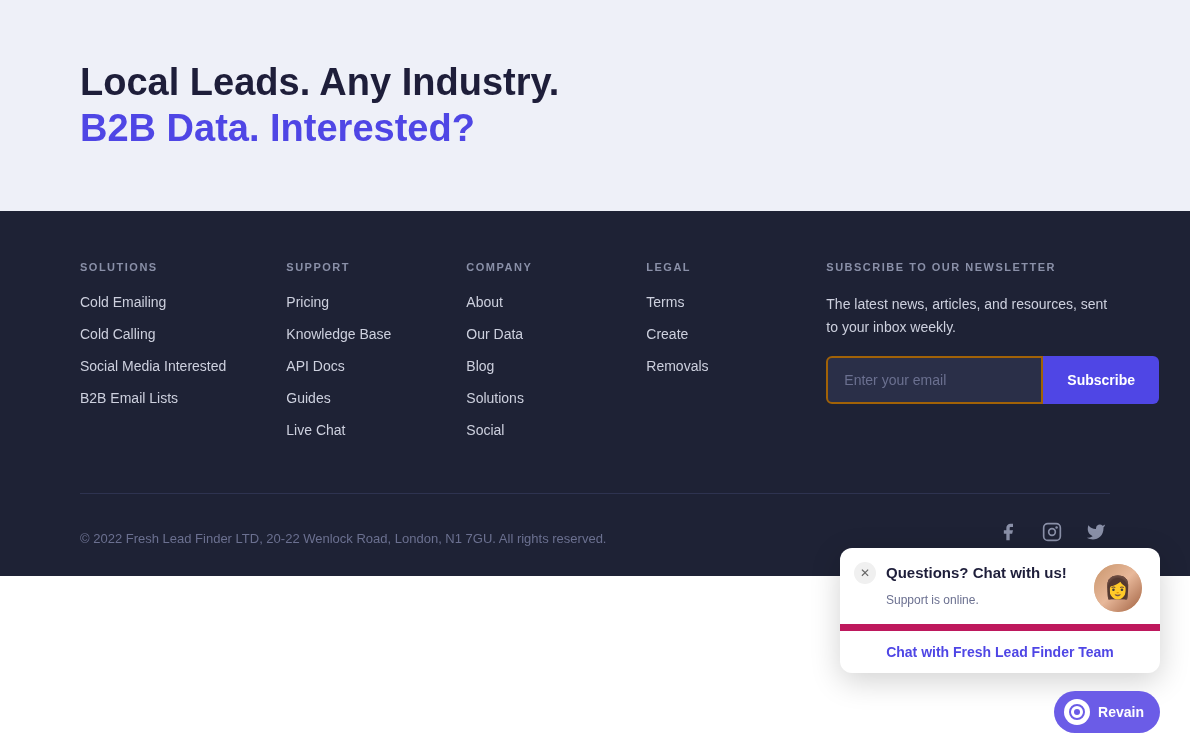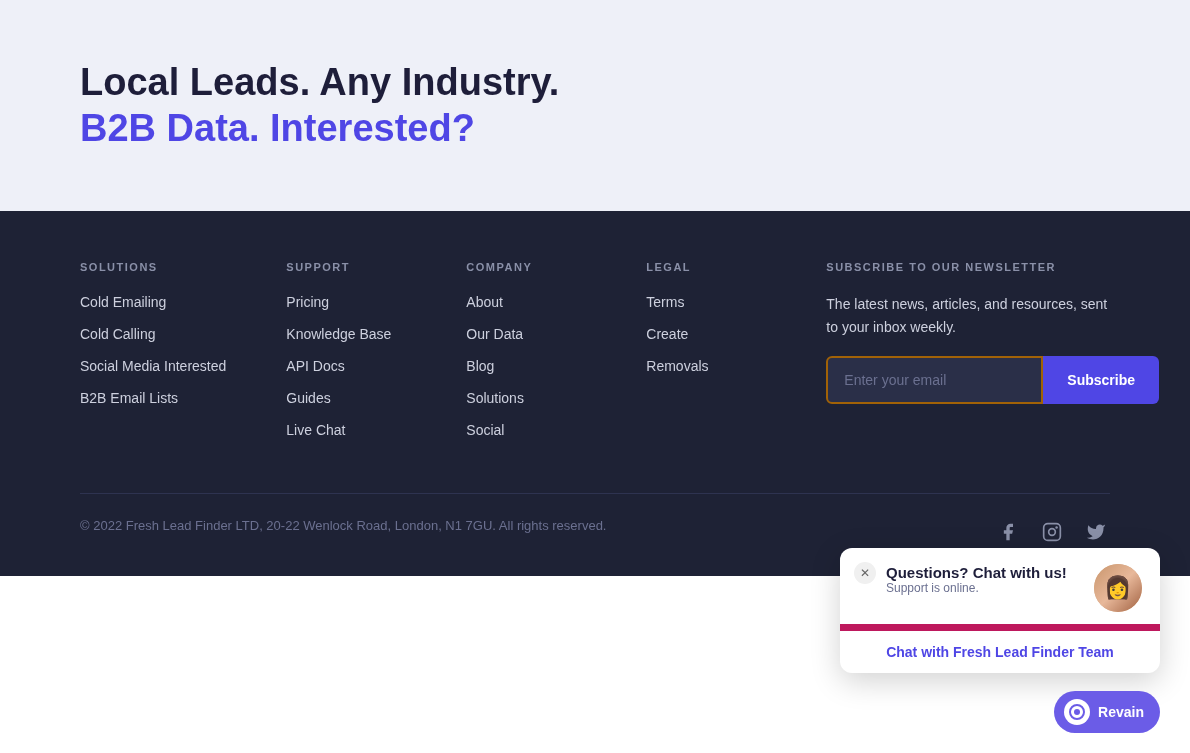--- a/index.html
+++ b/index.html
@@ -107,21 +107,21 @@
       border-radius: 0 6px 6px 0;
       cursor: pointer;
     }
 
     
     .footer-bottom {
       border-top: 1px solid #2e3350;
       padding-top: 24px;
       display: flex;
       justify-content: space-between;
-      align-items: flex-start;
+      align-items: flex-end;
     }
     .footer-copyright {
       font-size: 13px;
       color: #6b7090;
     }
     .footer-socials {
       display: flex;
       gap: 16px;
       align-items: center;
     }
@@ -152,21 +152,21 @@
       display: flex;
       justify-content: space-between;
       align-items: flex-start;
       padding: 16px 18px 12px;
     }
     .chat-widget-text {}
     .chat-widget-title {
       font-size: 15px;
       font-weight: 700;
       color: #1e1e3a;
-      margin-bottom: 0;
+      margin-bottom: 12px;
     }
     .chat-widget-status {
       font-size: 12px;
       color: #6b7090;
     }
     .chat-widget-avatar {
       width: 48px;
       height: 48px;
       border-radius: 50%;
       background: #d4a27a;

